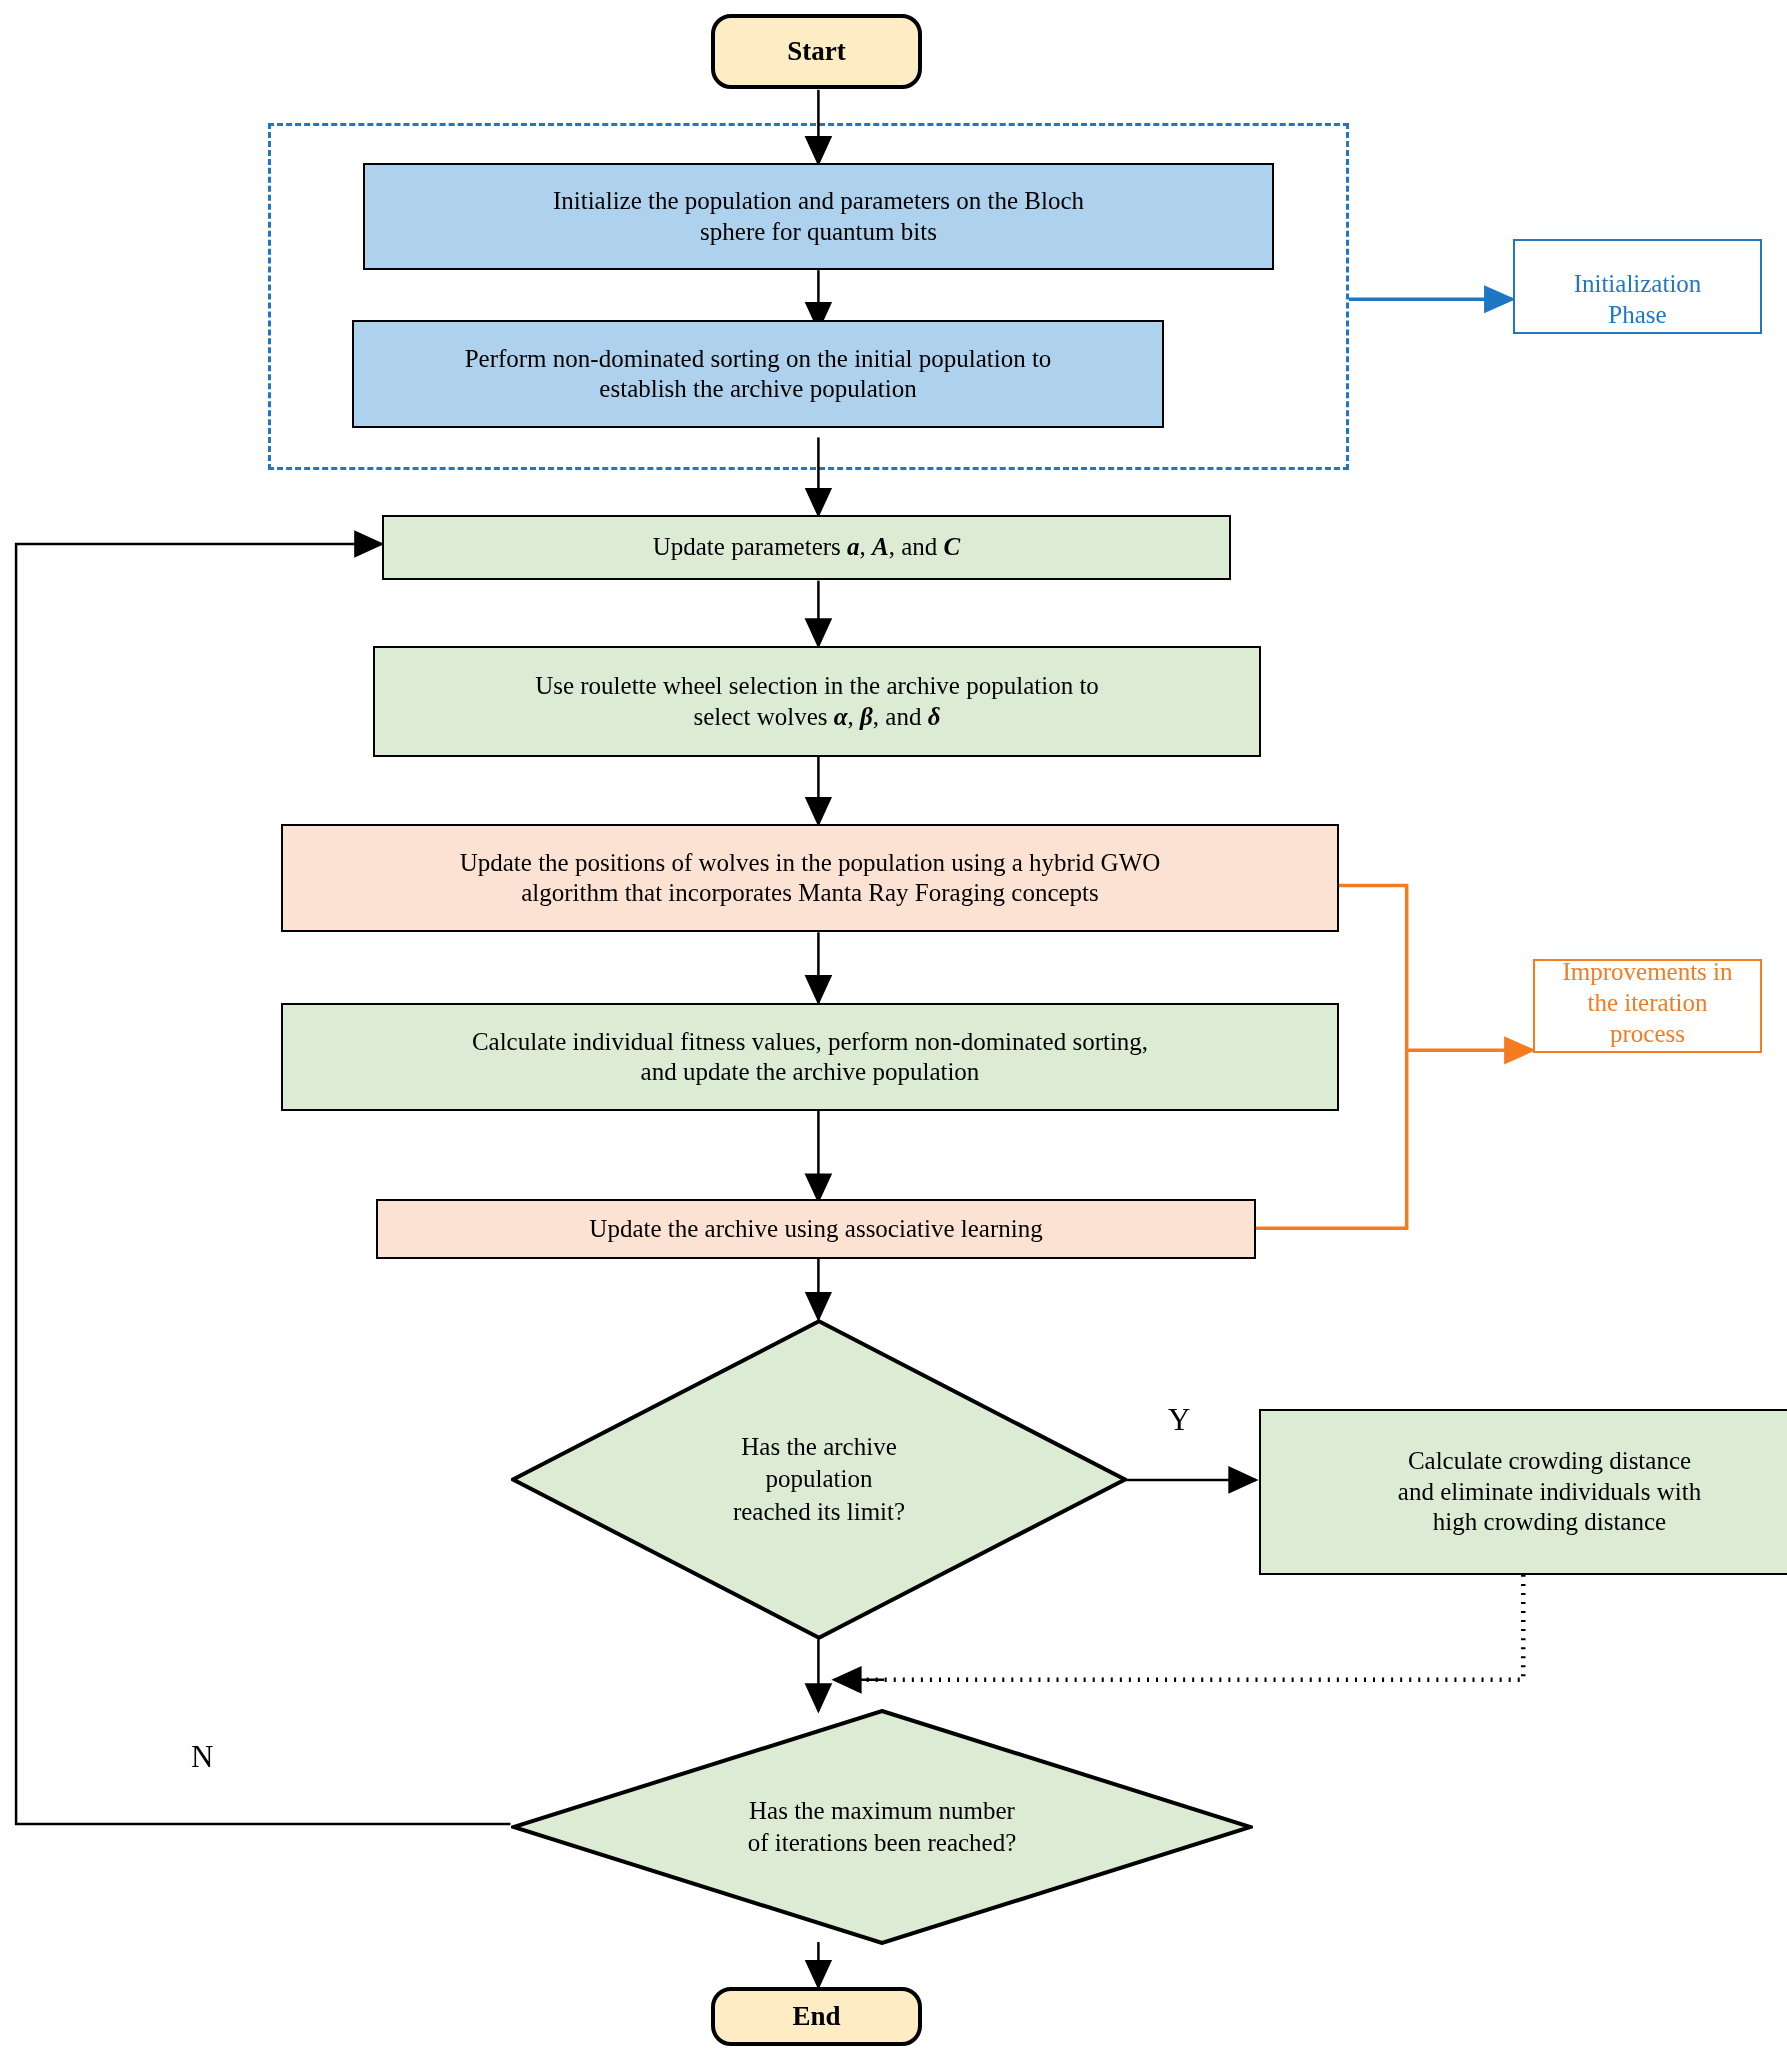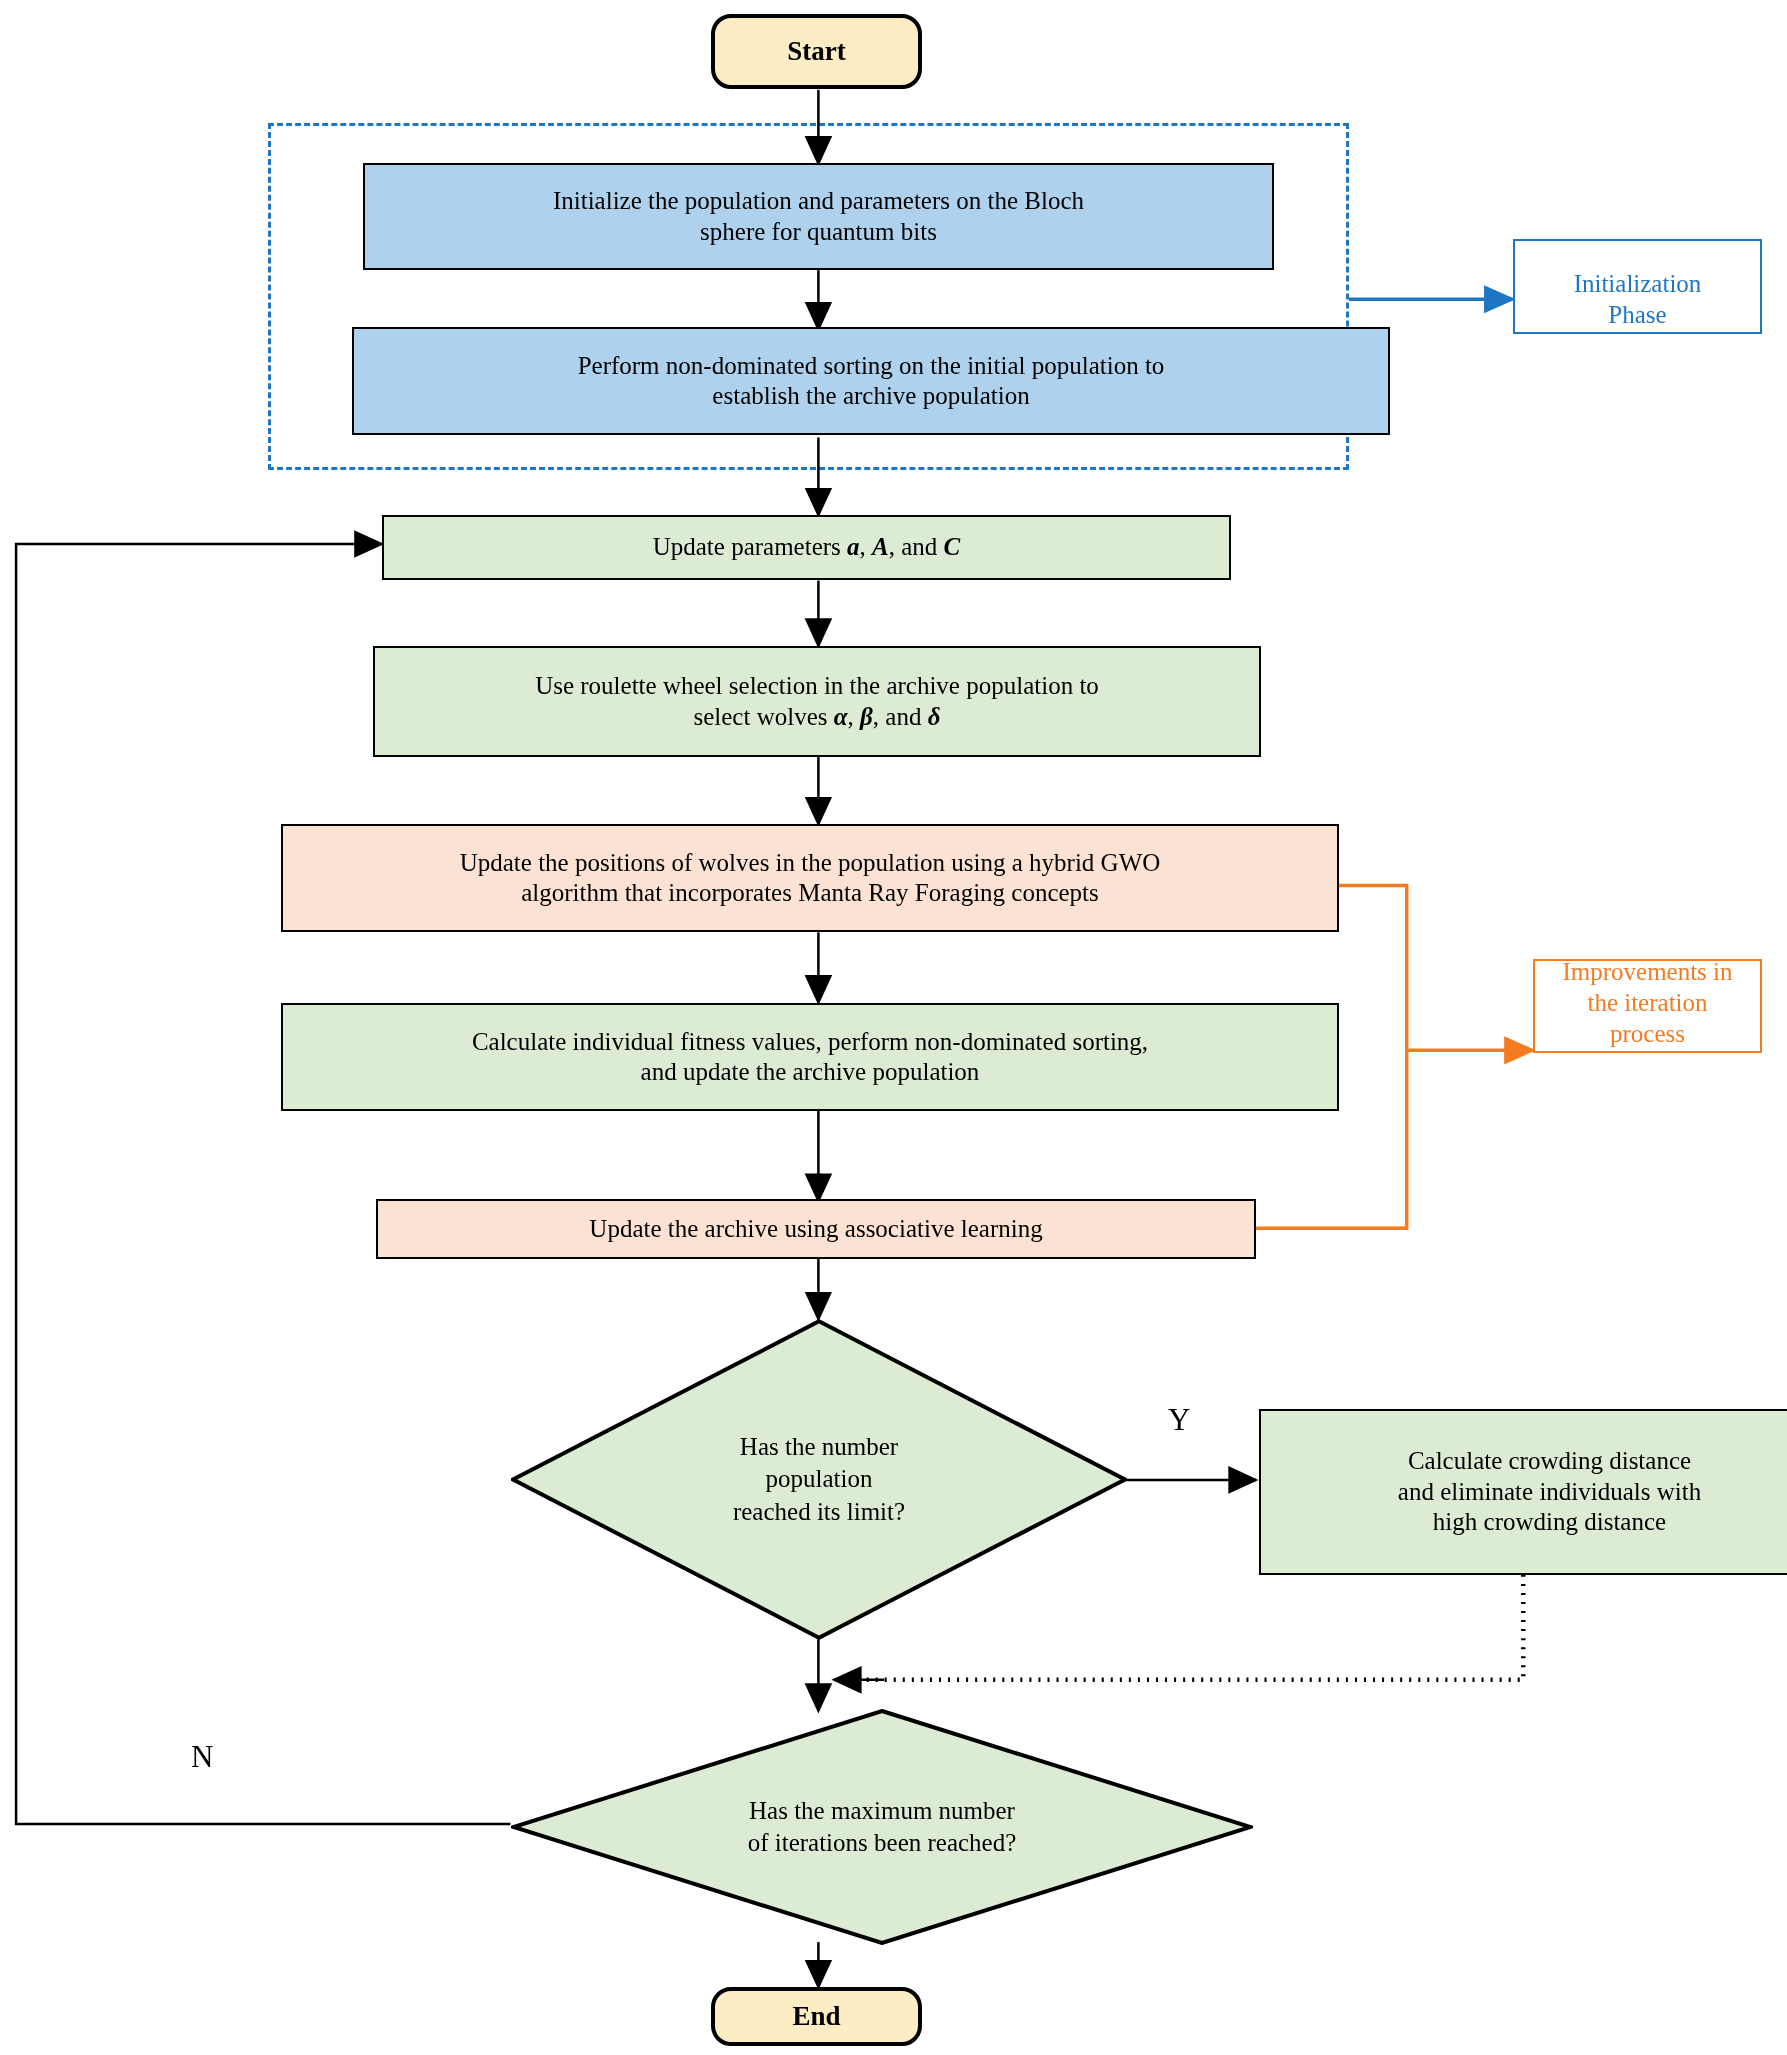--- a/index.html
+++ b/index.html
@@ -163,21 +163,21 @@
     <span>Start</span>
   </div>
 
   <div class="node proc blue" style="left:363px; top:163px; width:911px; height:107px;">
     <div>
       <div>Initialize the population and parameters on the Bloch</div>
       <div>sphere for quantum bits</div>
     </div>
   </div>
 
-  <div class="node proc blue" style="left:352px; top:327px; width:1038px; height:108px;">
+  <div class="node proc blue" style="left:352px; top:320px; width:812px; height:108px;">
     <div>
       <div>Perform non-dominated sorting on the initial population to</div>
       <div>establish the archive population</div>
     </div>
   </div>
 
   <div class="anno blue" style="left:1513px; top:239px; width:249px; height:95px;">
     <div>
       <div>Initialization</div>
       <div>Phase</div>
@@ -224,21 +224,21 @@
   <div class="node proc peach" style="left:376px; top:1199px; width:880px; height:60px;">
     <div>Update the archive using associative learning</div>
   </div>
 
   <div class="diamond-wrap" style="left:511px; top:1319px; width:616px; height:321px;">
     <svg width="616" height="321" viewBox="0 0 1226 638" xmlns="http://www.w3.org/2000/svg">
       <polygon points="613,4 1222,319 613,634 4,319" fill="#dcecd4" stroke="#000000" stroke-width="8"></polygon>
     </svg>
     <div class="diamond-label">
       <div>
-        <div>Has the number</div>
+        <div>Has the archive</div>
         <div>population</div>
         <div>reached its limit?</div>
       </div>
     </div>
   </div>
 
   <div class="branch-label" style="left:1168px; top:1402px;">Y</div>
 
   <div class="node proc green" style="left:1259px; top:1379px; width:581px; height:166px;margin-top:30px;">
     <div>

